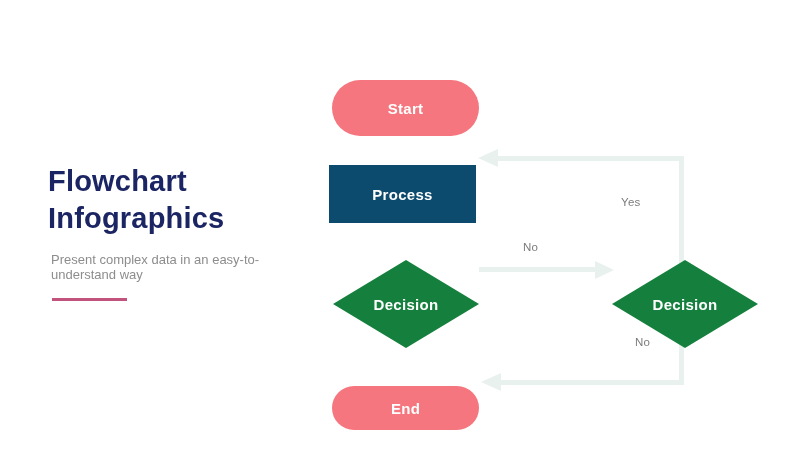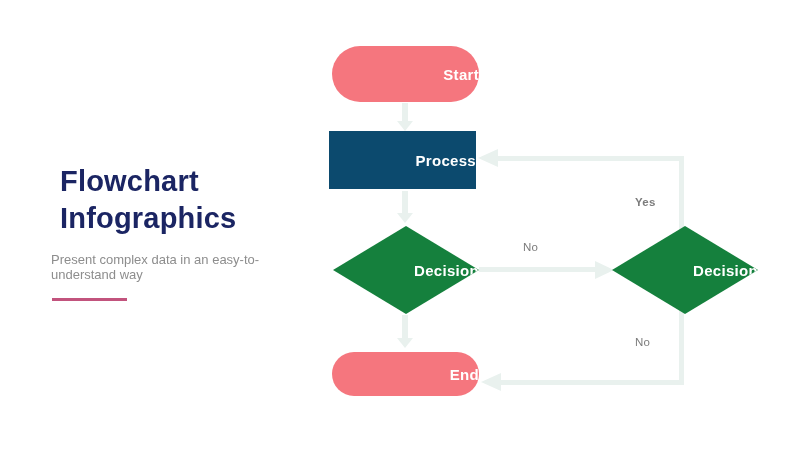--- a/index.html
+++ b/index.html
@@ -8,21 +8,21 @@
     width: 810px;
     height: 456px;
     background: #ffffff;
     font-family: "Liberation Sans", "DejaVu Sans", sans-serif;
     overflow: hidden;
   }
 
   
   .headline {
     position: absolute;
-    left: 60px;
+    left: 48px;
     top: 163px;
     width: 225px;
     color: #1B2563;
     font-size: 29px;
     line-height: 37px;
     font-weight: bold;
     letter-spacing: 0.2px;
   }
   .subtitle {
     position: absolute;
@@ -40,26 +40,27 @@
     width: 75px;
     height: 3px;
     background: #C2537D;
   }
 
   
   .node {
     position: absolute;
     display: flex;
     align-items: center;
-    justify-content: flex-end;
+    justify-content: center;
     color: #ffffff;
     font-weight: bold;
     font-size: 15px;
     letter-spacing: 0.3px;
     z-index: 3;
+    margin-top: 34px;
   }
   .pill { background: #F5767E; border-radius: 28px; }
   .rect { background: #0c4a6e; }
   .diamond {
     background: #15803d;
     clip-path: polygon(50% 0, 100% 50%, 50% 100%, 0 50%);
   }
   #node-start    { left: 332px; top: 46px;  width: 147px; height: 56px; }
   #node-process  { left: 329px; top: 131px; width: 147px; height: 58px; }
   #node-decision1{ left: 333px; top: 226px; width: 146px; height: 88px; }
@@ -110,21 +111,21 @@
   .va3-head { left: 397px; top: 338px; }
 
   
   .edge-label {
     position: absolute;
     color: #7C7C7C;
     font-size: 11.5px;
     letter-spacing: 0.3px;
     z-index: 2;
   }
-  #label-yes    { left: 635px; top: 196px; font-weight: bold; }
+  #label-yes    { left: 621px; top: 196px; }
   #label-no-mid { left: 523px; top: 241px; }
   #label-no-bot { left: 635px; top: 336px; }
 </style>
 </head>
 <body>
 
 <div class="slide">
 
   <div class="headline">Flowchart Infographics</div>
   <div class="subtitle">Present complex data in an easy-to-understand way</div>

